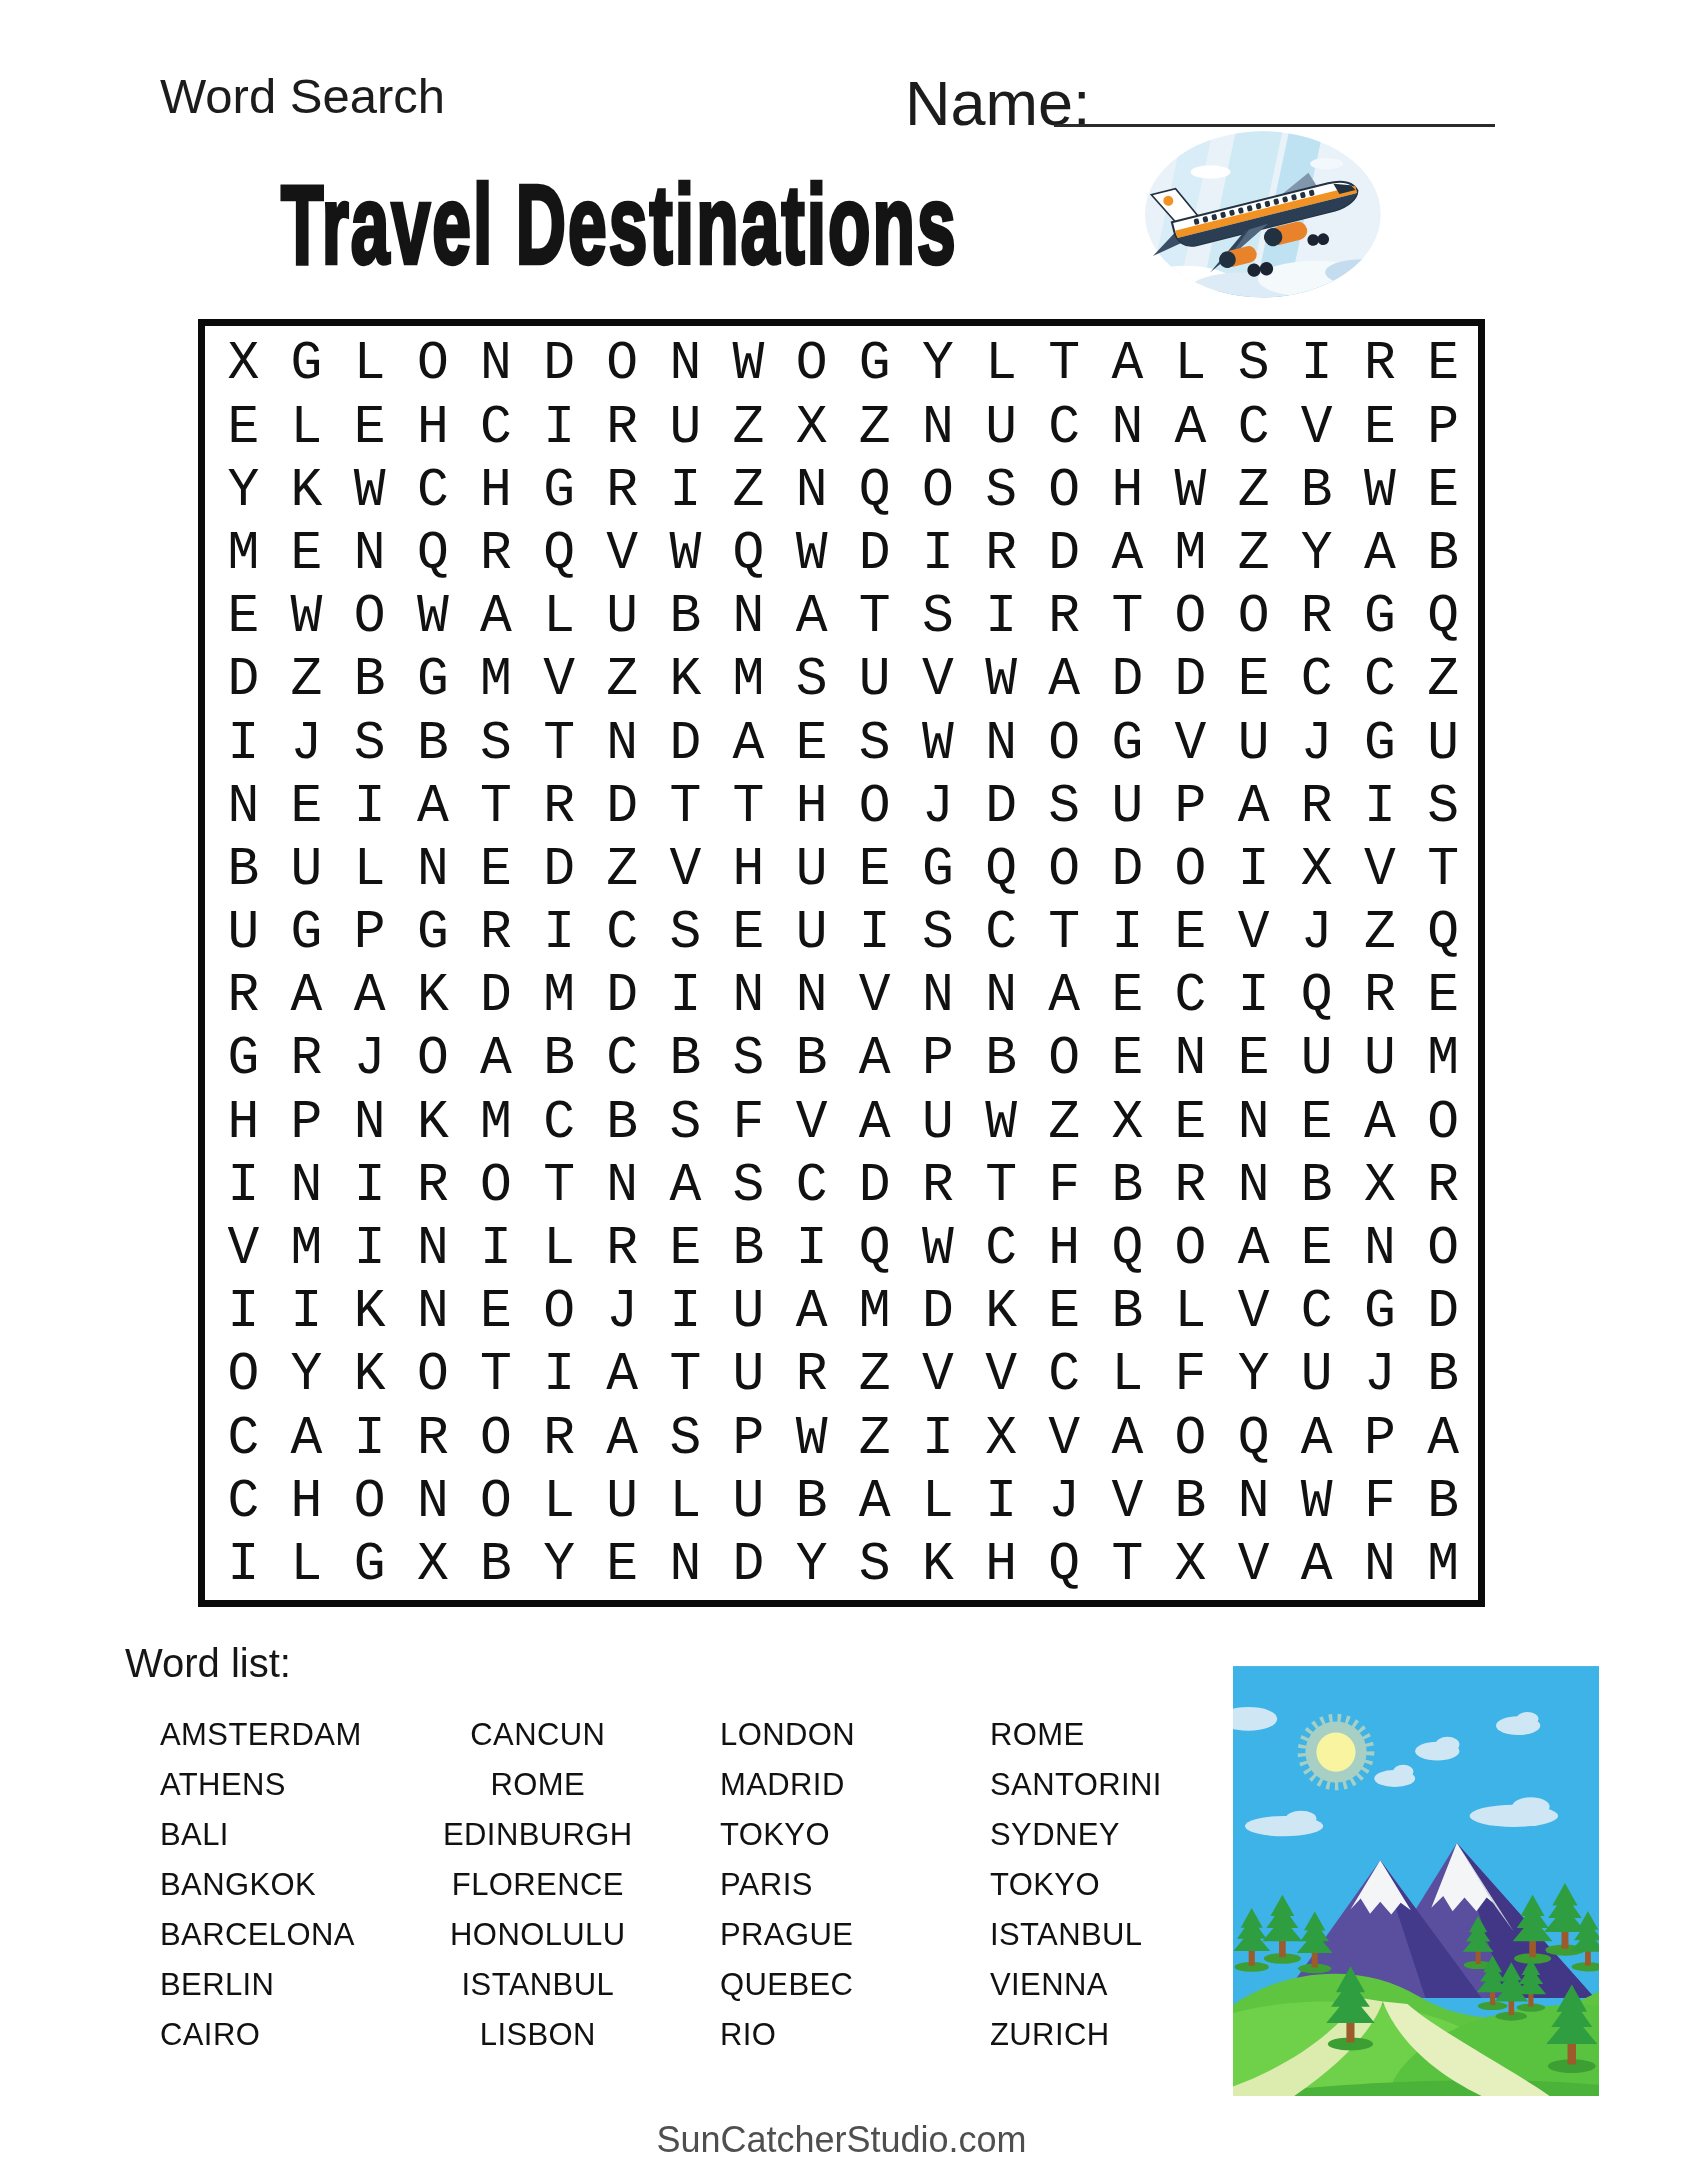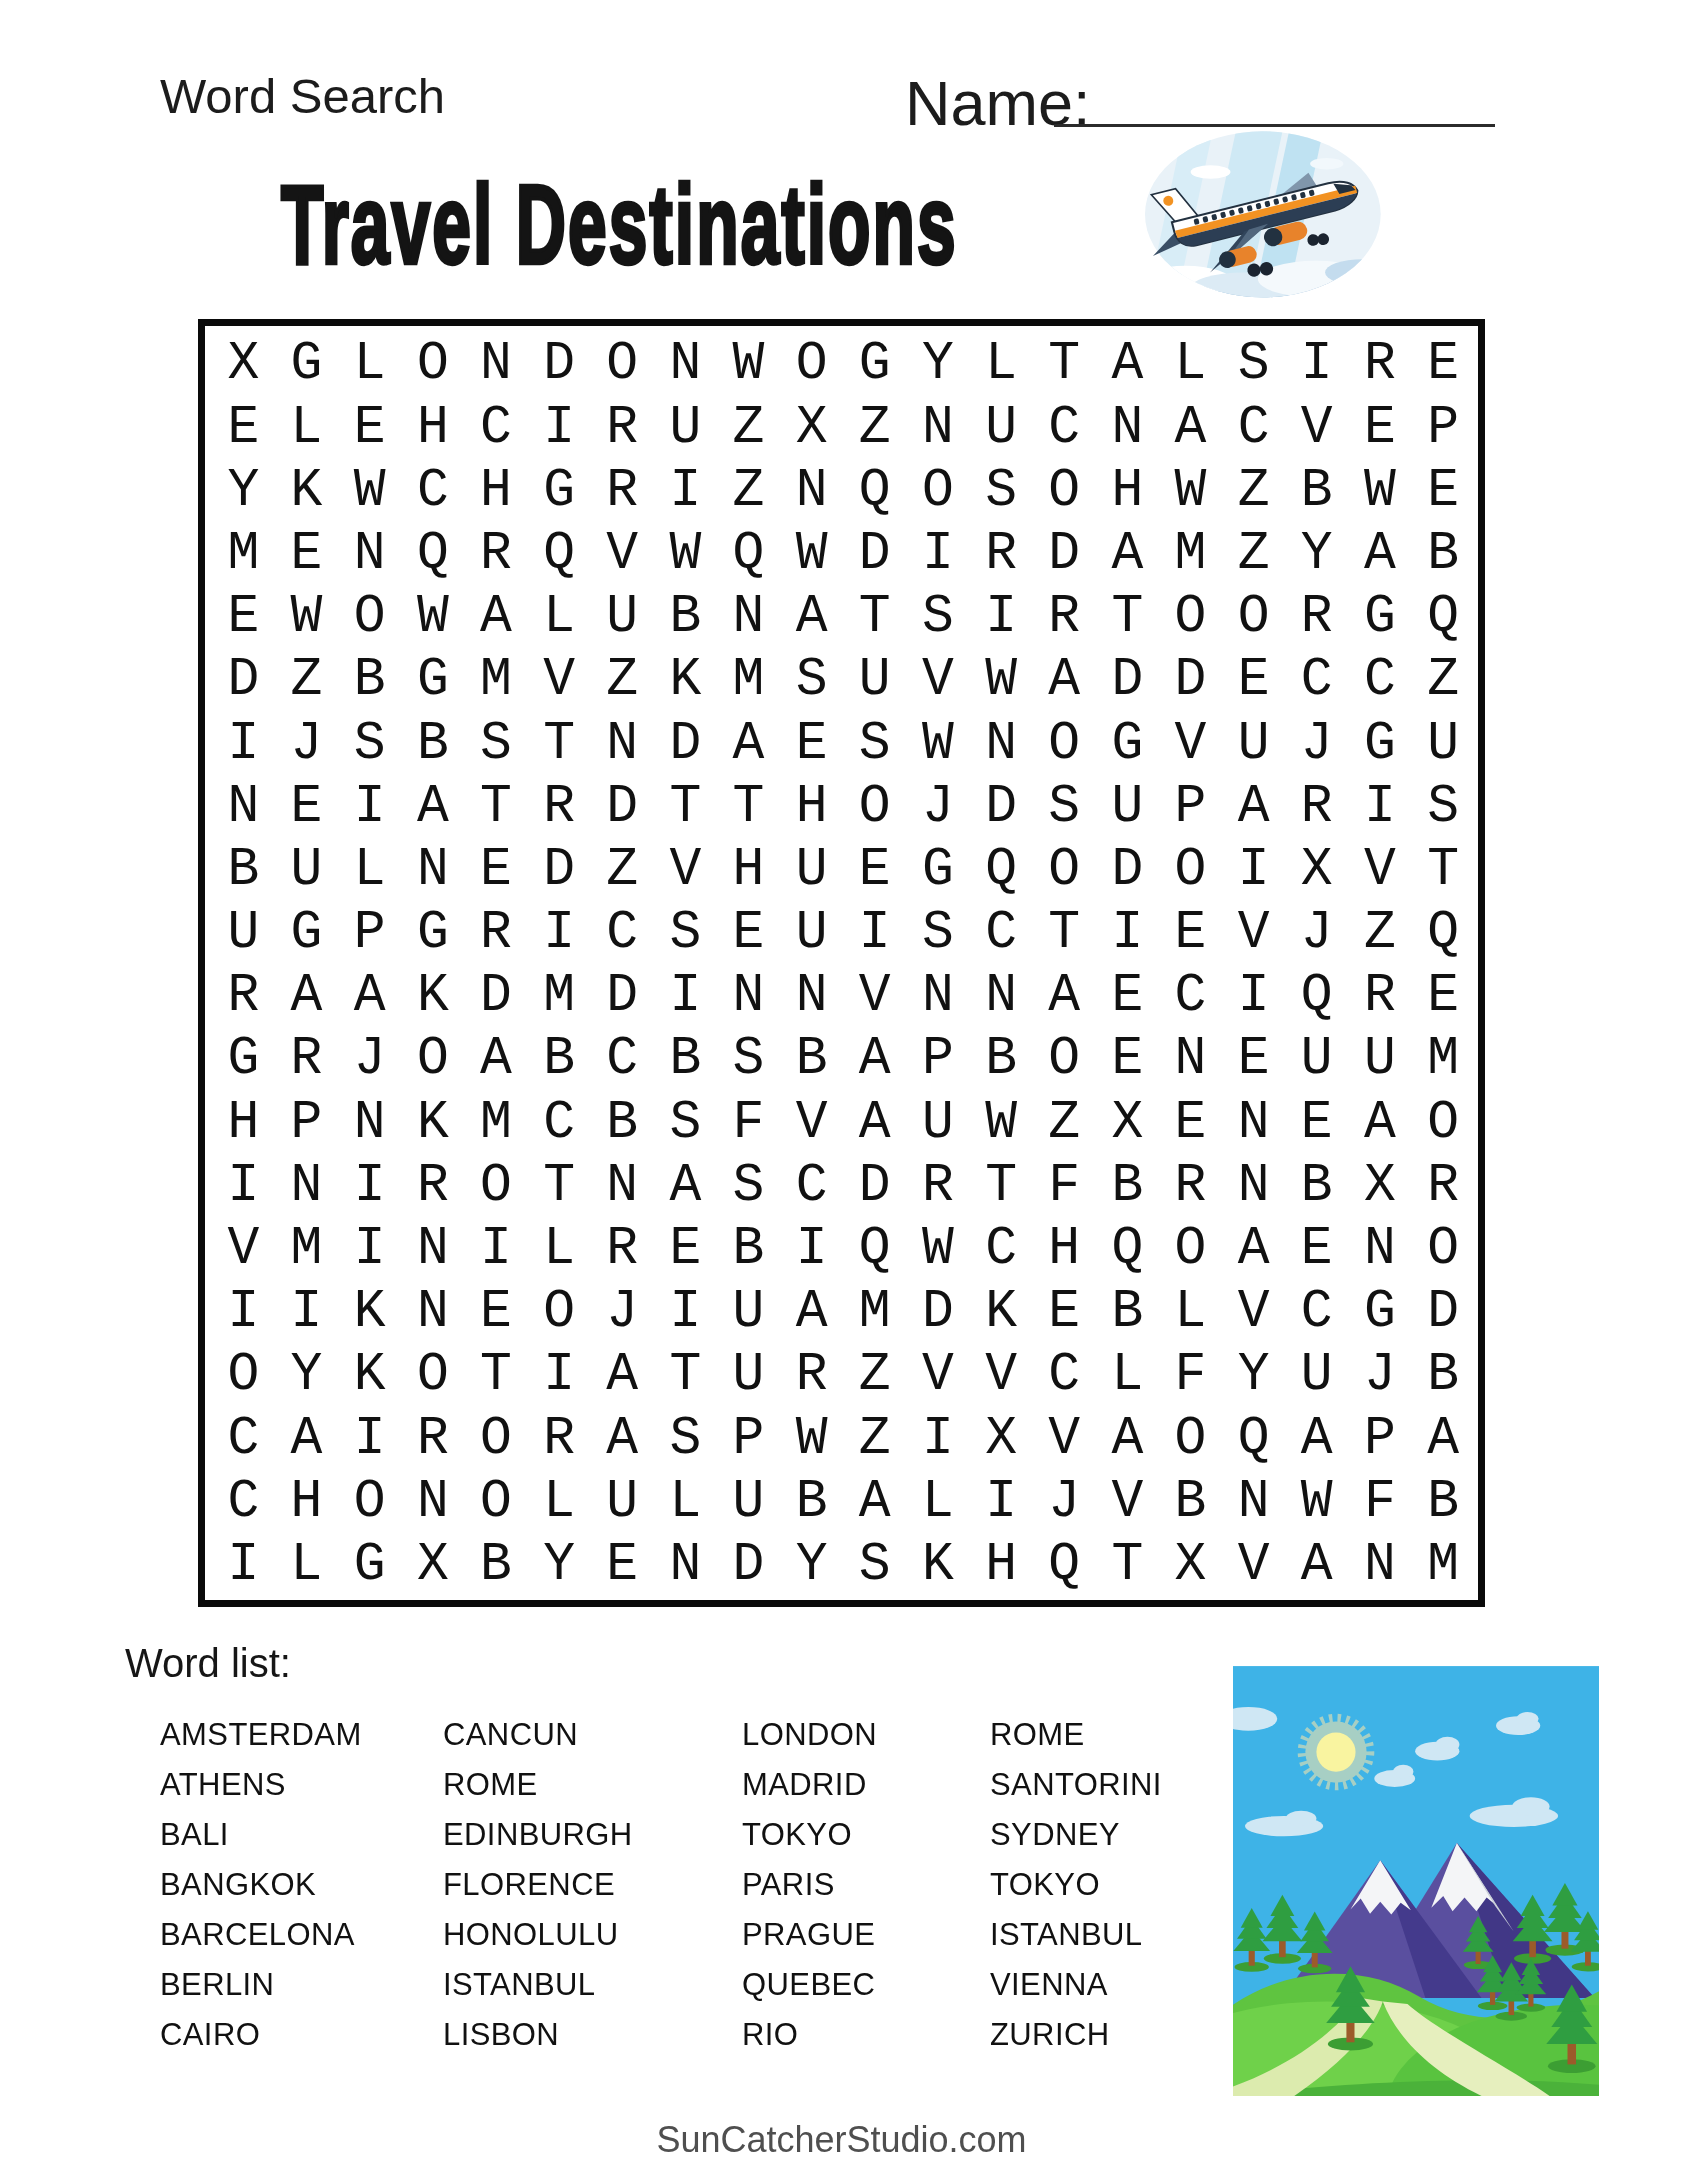--- a/index.html
+++ b/index.html
@@ -21,21 +21,21 @@
   .grid-board{position:absolute;left:198px;top:319px;width:1287px;height:1288px;
               border:7.7px solid #0a0a0a;box-sizing:border-box;
               display:grid;grid-template-columns:repeat(20,1fr);grid-template-rows:repeat(20,1fr);
               padding:6.8px 3.4px 3.4px 6.8px;}
   .cell{display:flex;align-items:center;justify-content:center;
         font-family:"Liberation Mono", monospace;font-size:53px;color:#111;}
 
   
   .wl-heading{position:absolute;left:125px;top:1641px;font-size:40px;color:#161616;}
   .wl-col{position:absolute;top:1710px;font-size:31px;line-height:50px;color:#111;letter-spacing:0.4px;}
-  .wl-col1{left:160px;} .wl-col2{left:443px;} .wl-col3{left:720px;margin-left:22px;} .wl-col4{left:990px;}
+  .wl-col1{left:160px;} .wl-col2{left:443px;text-align:center;} .wl-col3{left:720px;} .wl-col4{left:990px;}
 
   
   .mtn-wrap{position:absolute;left:1233px;top:1666px;width:366px;height:430px;}
 
   
   .footer{position:absolute;left:0;top:2119px;width:100%;text-align:center;
           font-size:36px;color:#4f4f4f;}
 </style>
 </head>
 <body>

